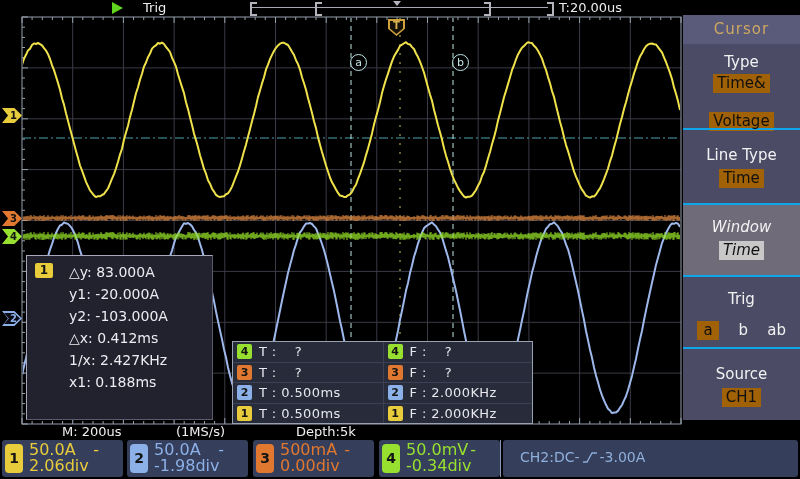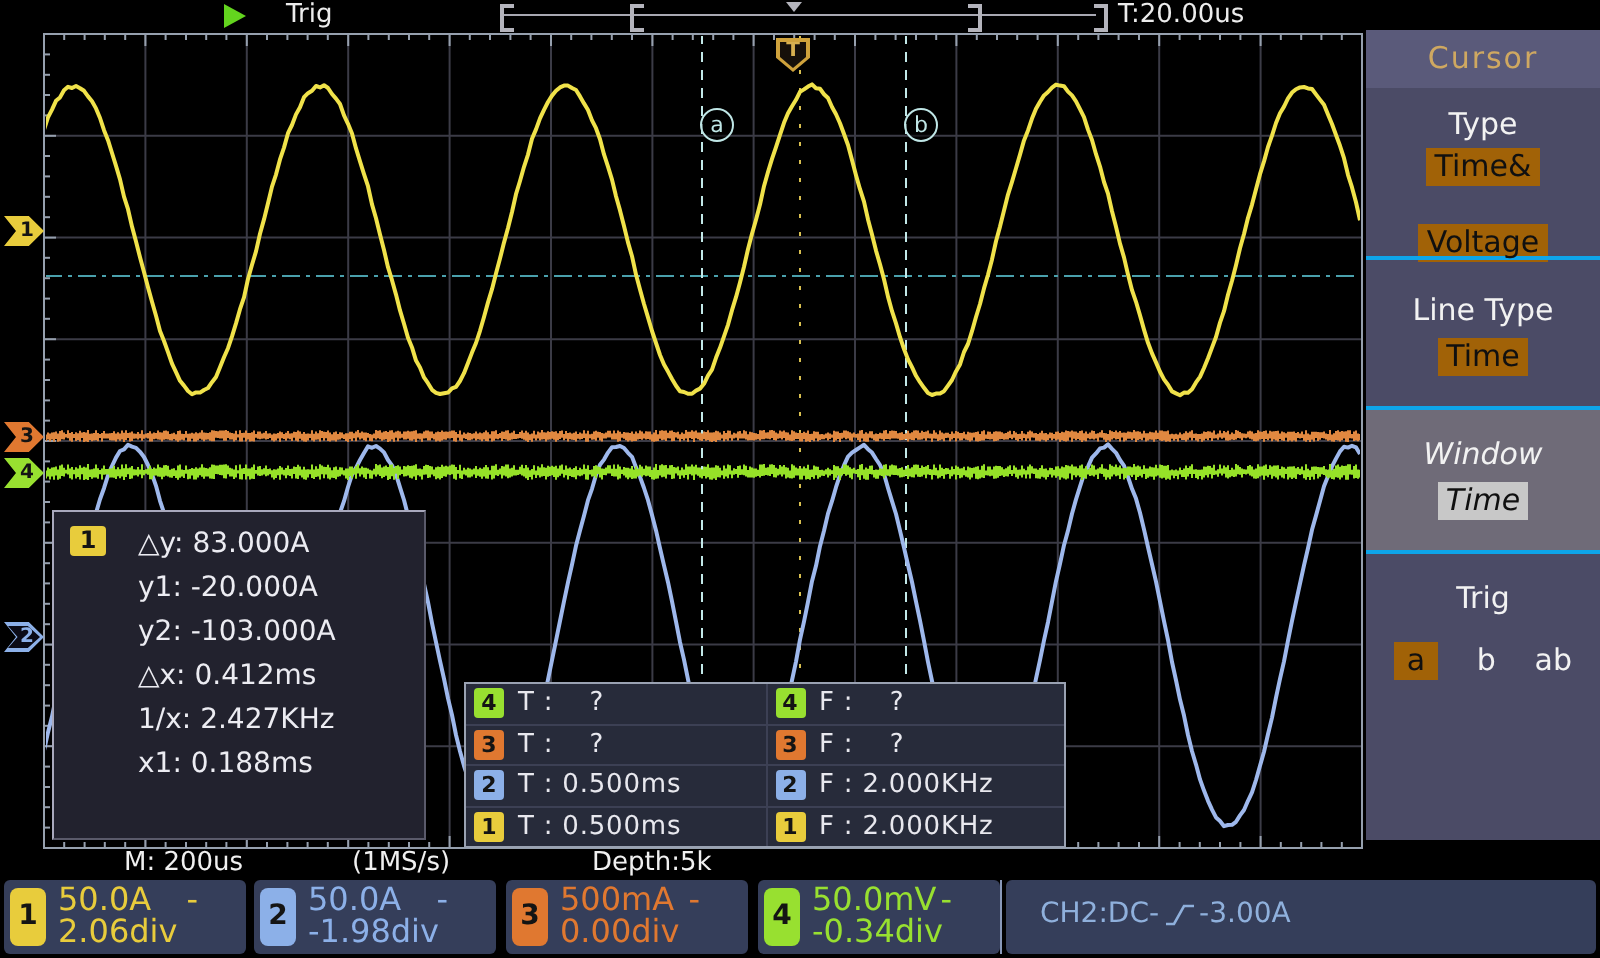--- a/index.html
+++ b/index.html
@@ -401,20 +401,24 @@
       <div class="hl">Time</div>
     </div>
     <div class="sb-sec" style="height:72px;">
       <div class="sb-label" style="margin-top:13px;">Trig</div>
       <div class="sb-lineopts">
         <span class="hl">a</span>
         <span>b</span>
         <span>ab</span>
       </div>
     </div>
+    <div class="sb-sec" style="height:82px;">
+      <div class="sb-label" style="margin-top:16px;">Source</div>
+      <div class="hl">CH1</div>
+    </div>
   </div>
 
   <div class="stat" style="left:18px;">M: 200us</div>
   <div class="stat" style="left:132px;">(1MS/s)</div>
   <div class="stat" style="left:252px;">Depth:5k</div>
 
   <div class="chbox" style="left:2px;">
     <div class="badge-big" style="background: rgb(232, 204, 60);">1</div>
     <div class="lines chtext" style="color: rgb(232, 204, 60);">
       <div class="l1">

